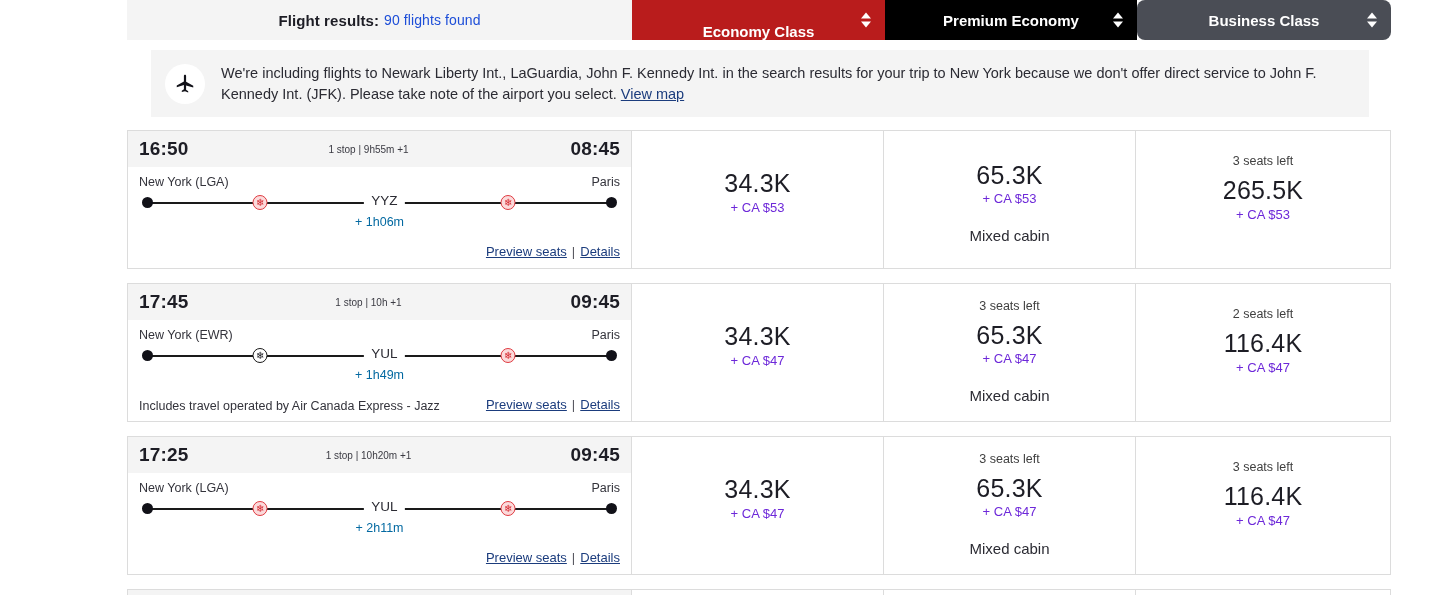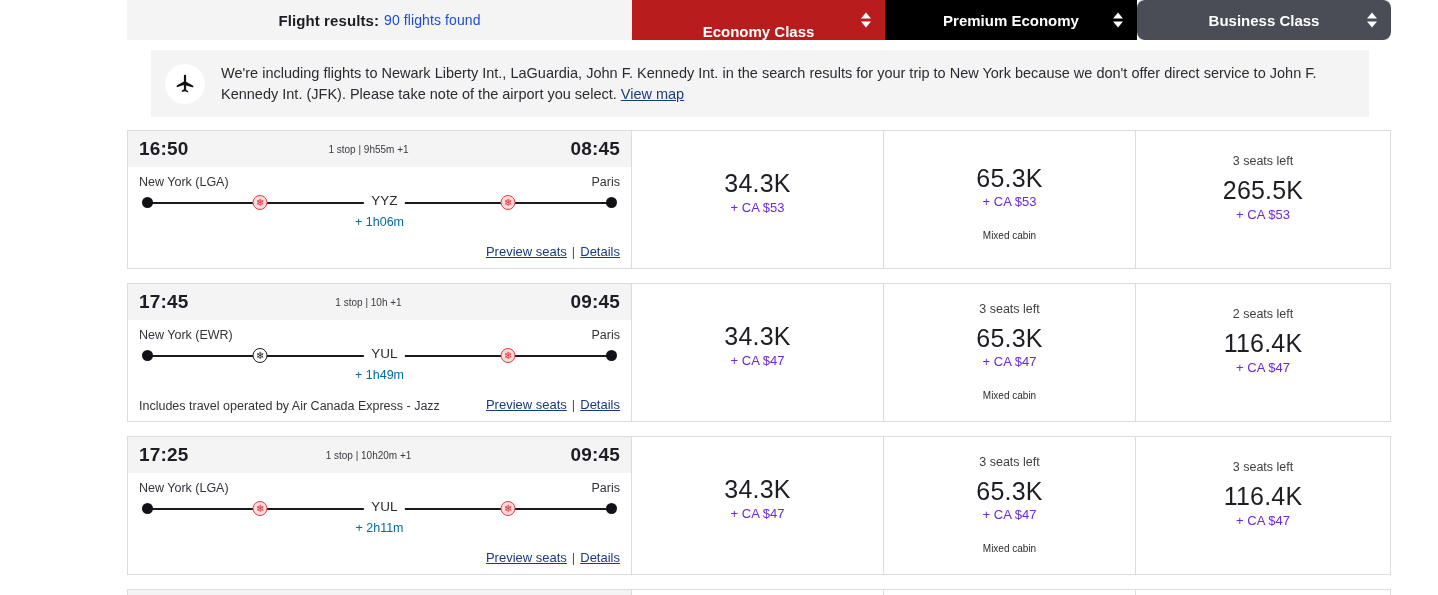--- a/index.html
+++ b/index.html
@@ -229,21 +229,21 @@
     color: #1d1d25;
     line-height: 1.05;
     letter-spacing: .2px;
   }
   .taxes {
     font-size: 13px;
     color: #6d28d9;
     margin-top: 3px;
   }
   .mixed {
-    font-size: 10px;
+    font-size: 15px;
     color: #2b2b33;
     margin-top: 21px;
   }
 </style>
 </head>
 <body>
 
 <div class="page">
 
   <div class="header-row">

